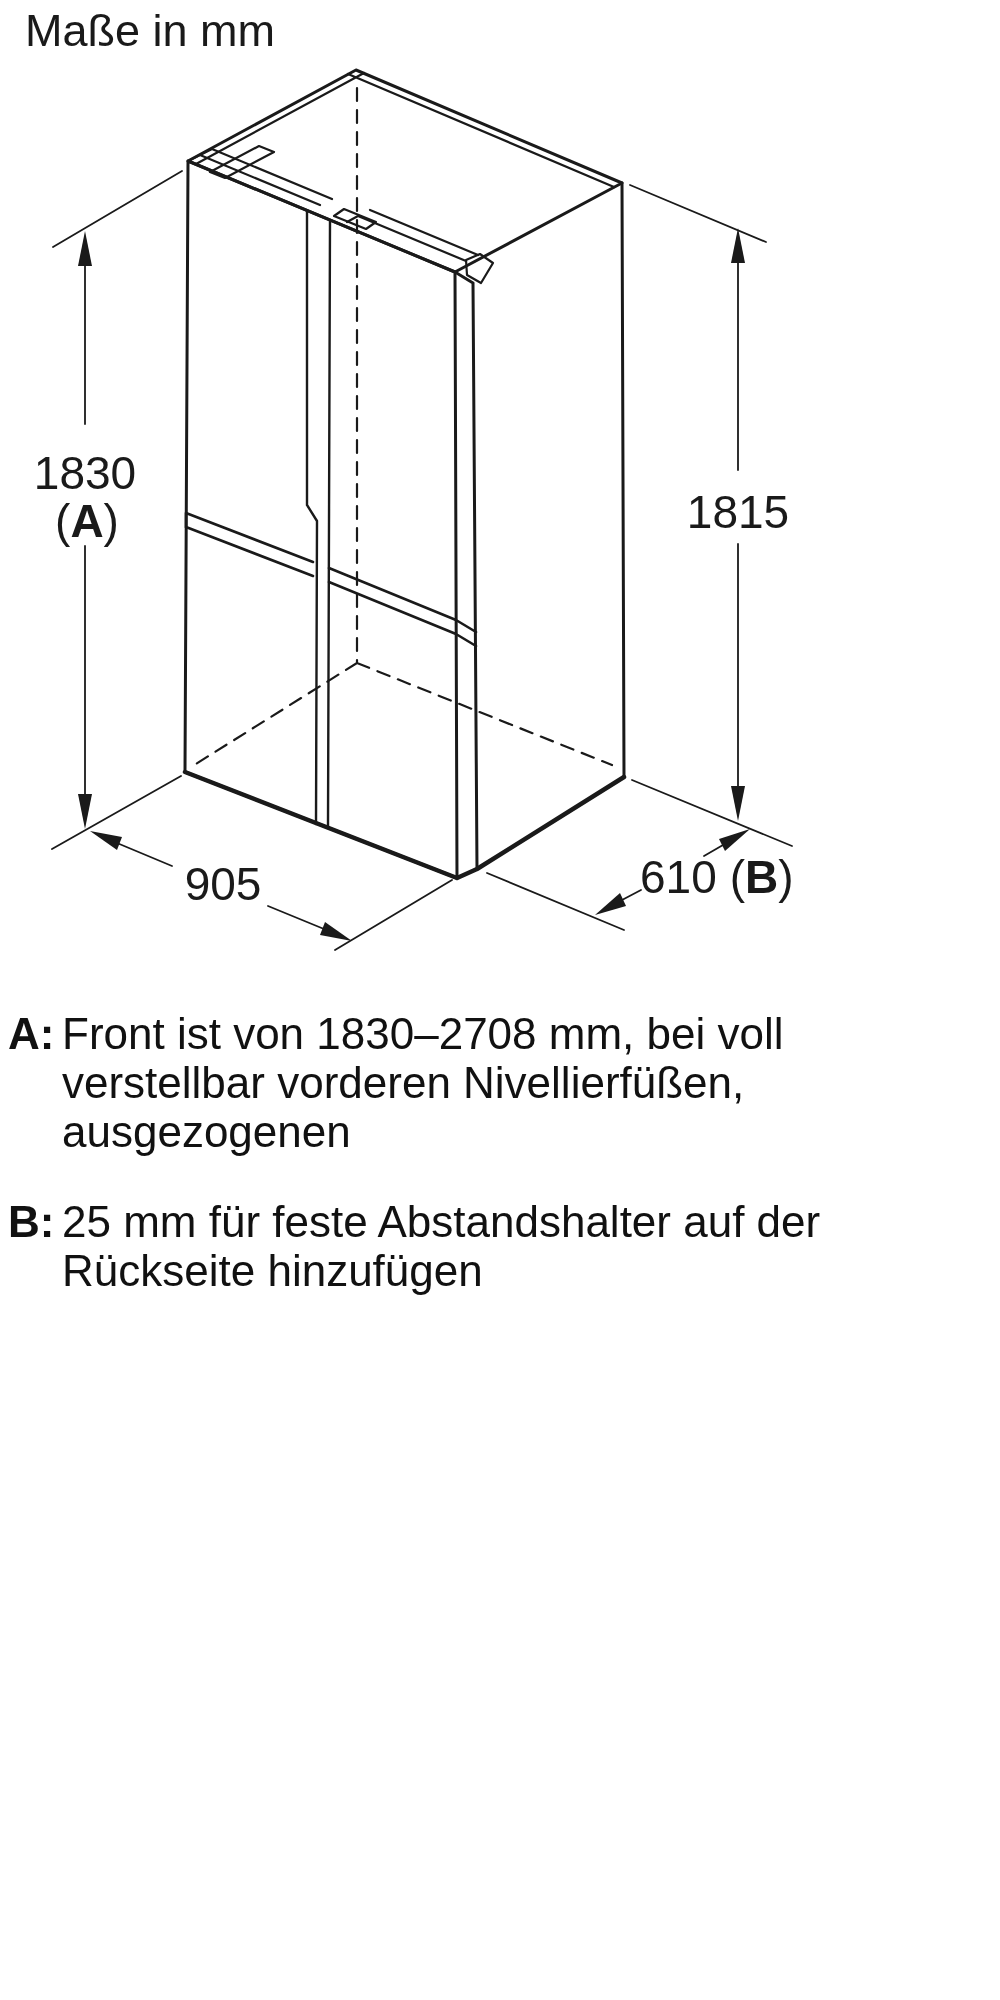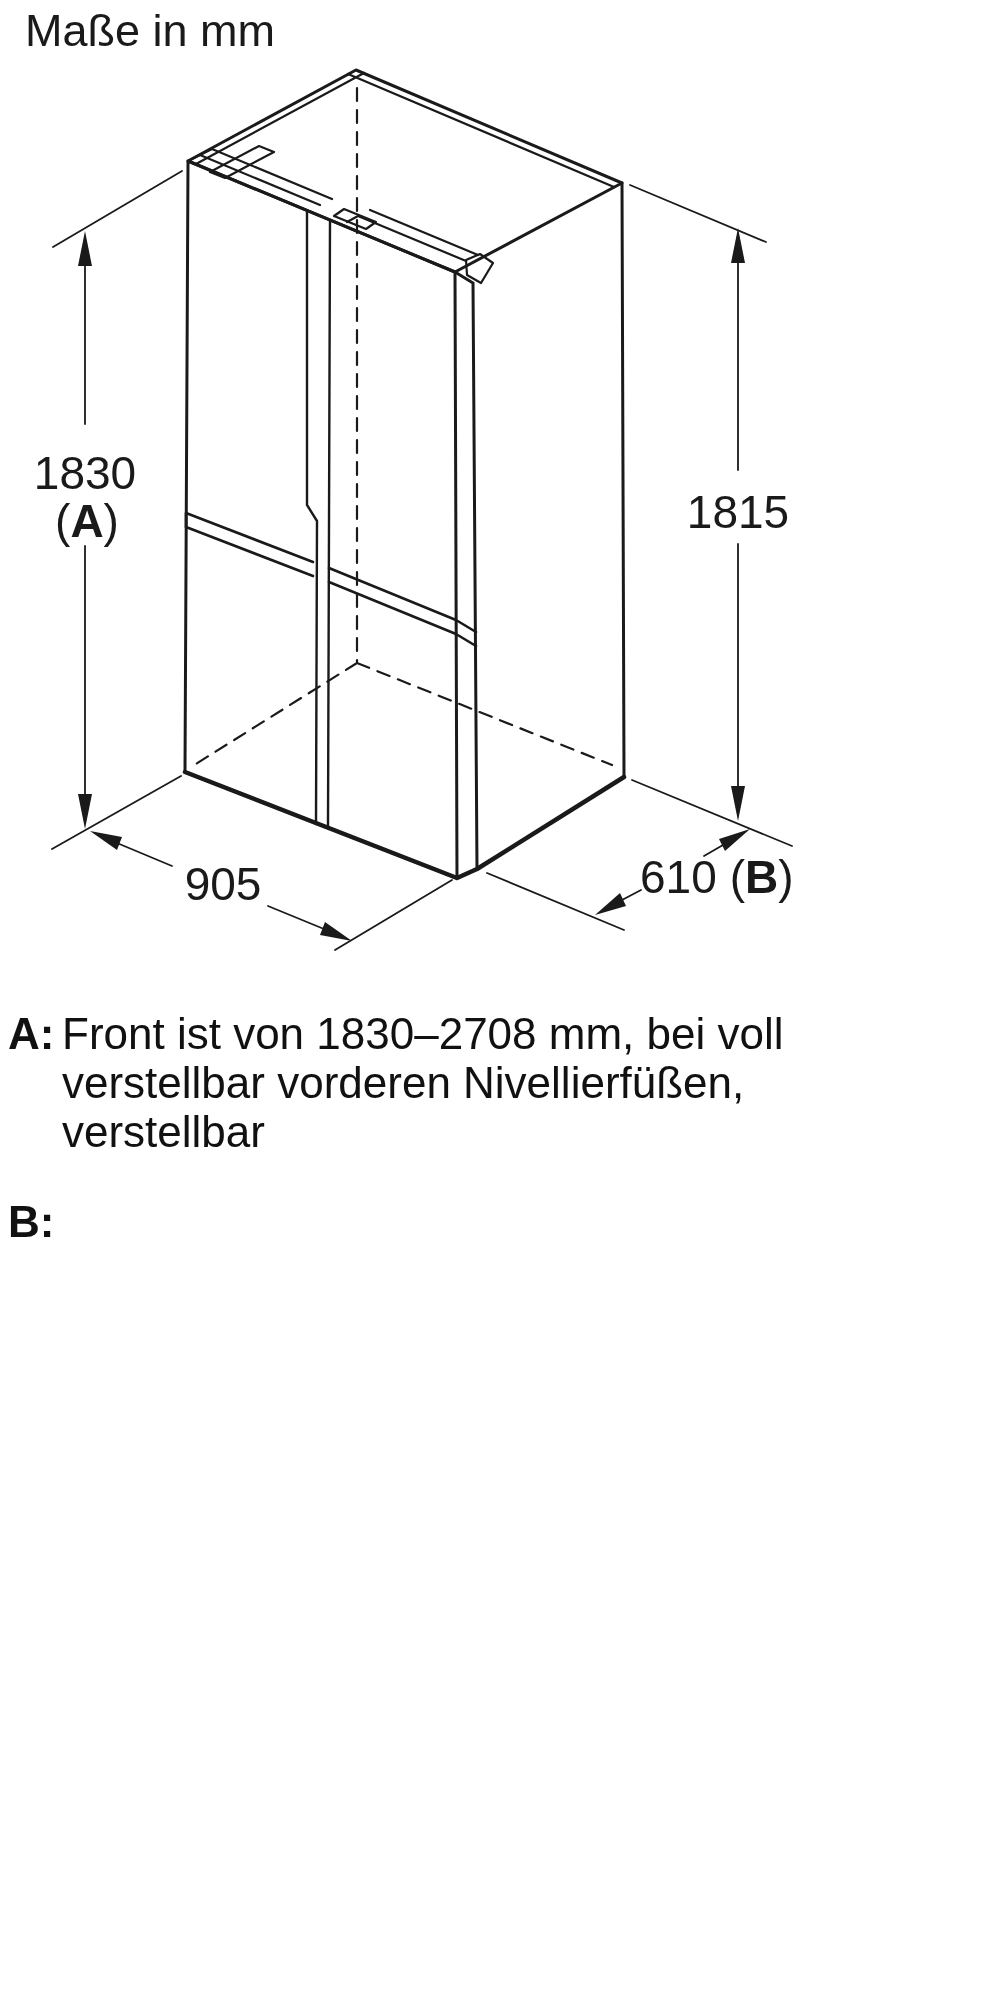--- a/index.html
+++ b/index.html
@@ -91,26 +91,28 @@
       <text class="dim-num" x="640" y="893" text-anchor="start"><tspan>610</tspan><tspan dx="13">(</tspan><tspan class="bold">B</tspan><tspan>)</tspan></text>
     </g>
   </svg>
 
   <div class="notes" style="top:1009px;">
     <div class="note-row">
       <span class="note-label">A:</span>
       <div class="note-lines">
         <div>Front ist von 1830–2708 mm, bei voll</div>
         <div>verstellbar vorderen Nivellierfüßen,</div>
-        <div>verstellbar</div>
+        <div>ausgezogenen</div>
       </div>
     </div>
   </div>
 
   <div class="notes" style="top:1197px;">
     <div class="note-row">
       <span class="note-label">B:</span>
       <div class="note-lines">
+        <div>25 mm für feste Abstandshalter auf der</div>
+        <div>Rückseite hinzufügen</div>
       </div>
     </div>
   </div>
 
 </div>
 
 </body></html>

